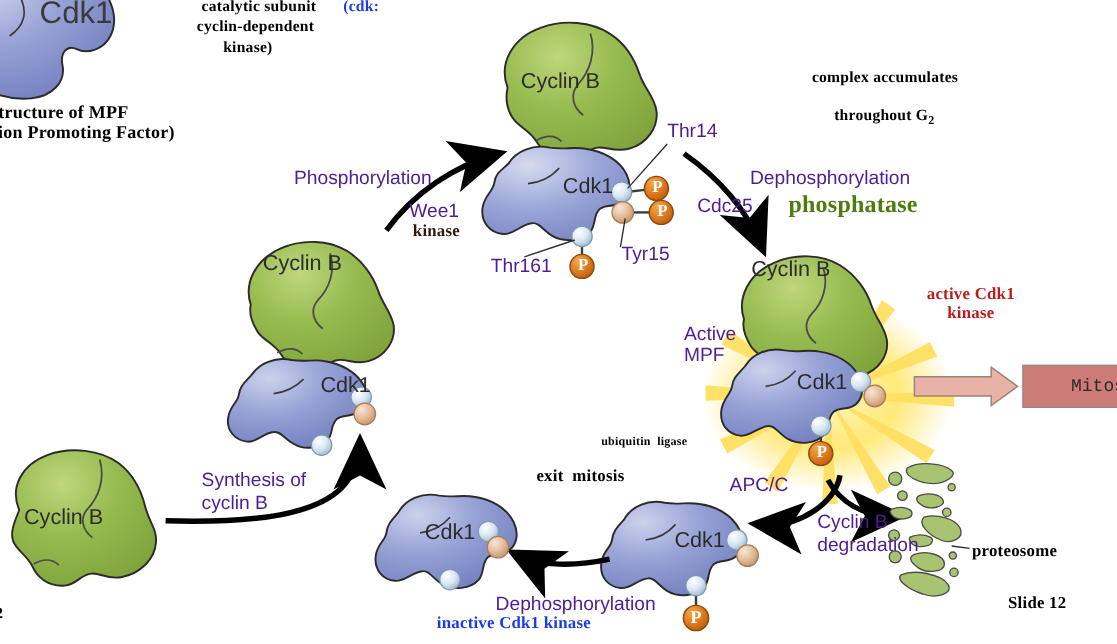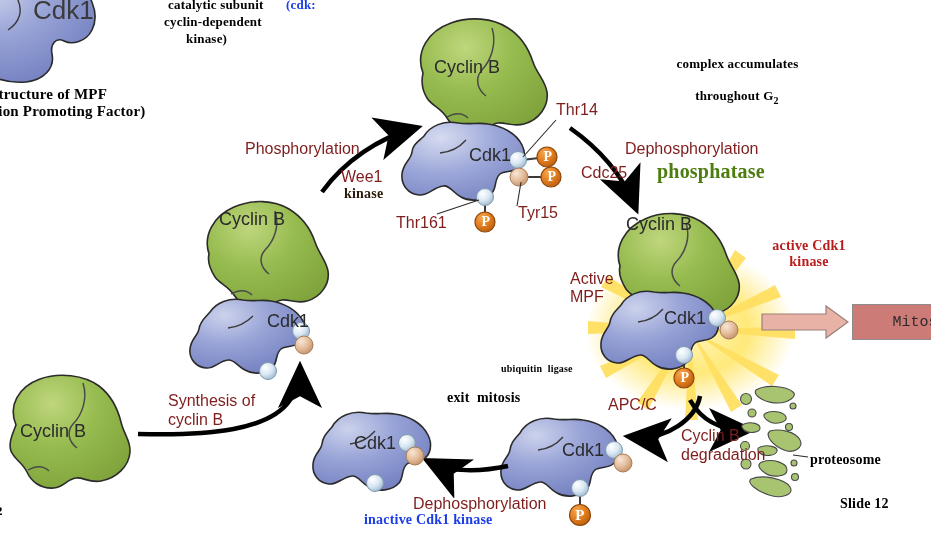--- a/index.html
+++ b/index.html
@@ -9,21 +9,21 @@
     font-family:"Liberation Sans", sans-serif;
     overflow:hidden;
     position:relative;
   }
   #stage{position:absolute;left:0;top:0;width:931px;height:537px;}
   #stage > *{position:absolute;}
 
   
   .lbl{
     font-family:"Liberation Sans", sans-serif;
-    color:#7f1d1d;
+    color:#4c1d95;
     white-space:pre;
     line-height:1.18;
   }
   .lbl-serif-bold{
     font-family:"Liberation Serif", serif;
     font-weight:bold;
     color:#000000;
     white-space:pre;
     line-height:1.2;
     letter-spacing:.2px;
@@ -295,21 +295,21 @@
 <div class="lbl-serif-bold ctr" style="left:651px;top:72px;width:165px;font-size:13px;">
   <span>throughout G</span><sub style="font-size:10px;">2</sub>
 </div>
 
 <div class="lbl" style="left:245px;top:140px;font-size:16px;">Phosphorylation</div>
 <div class="lbl" style="left:341px;top:168px;font-size:16px;">Wee1</div>
 <div class="lbl-serif-bold" style="left:344px;top:186px;font-size:14px;color:#2a1a0a;">kinase</div>
 
 <div class="lbl" style="left:556px;top:101px;font-size:16px;">Thr14</div>
 <div class="lbl" style="left:518px;top:204px;font-size:16px;">Tyr15</div>
-<div class="lbl" style="left:396px;top:214px;font-size:16px;">Thr161</div>
+<div class="lbl" style="left:409px;top:214px;font-size:16px;">Thr161</div>
 
 <div class="lbl" style="left:625px;top:140px;font-size:16px;">Dephosphorylation</div>
 <div class="lbl-serif-bold" style="left:657px;top:159px;font-size:20px;color:#4d7c0f;">phosphatase</div>
 <div class="lbl" style="left:581px;top:164px;font-size:16px;">Cdc25</div>
 
 <div class="lbl" style="left:570px;top:270px;font-size:16px;">Active</div>
 <div class="lbl" style="left:570px;top:288px;font-size:16px;">MPF</div>
 
 <div class="lbl-serif-bold ctr red-txt" style="left:744px;top:238px;width:130px;font-size:14px;">active Cdk1</div>
 <div class="lbl-serif-bold ctr red-txt" style="left:744px;top:254px;width:130px;font-size:14px;">kinase</div>

